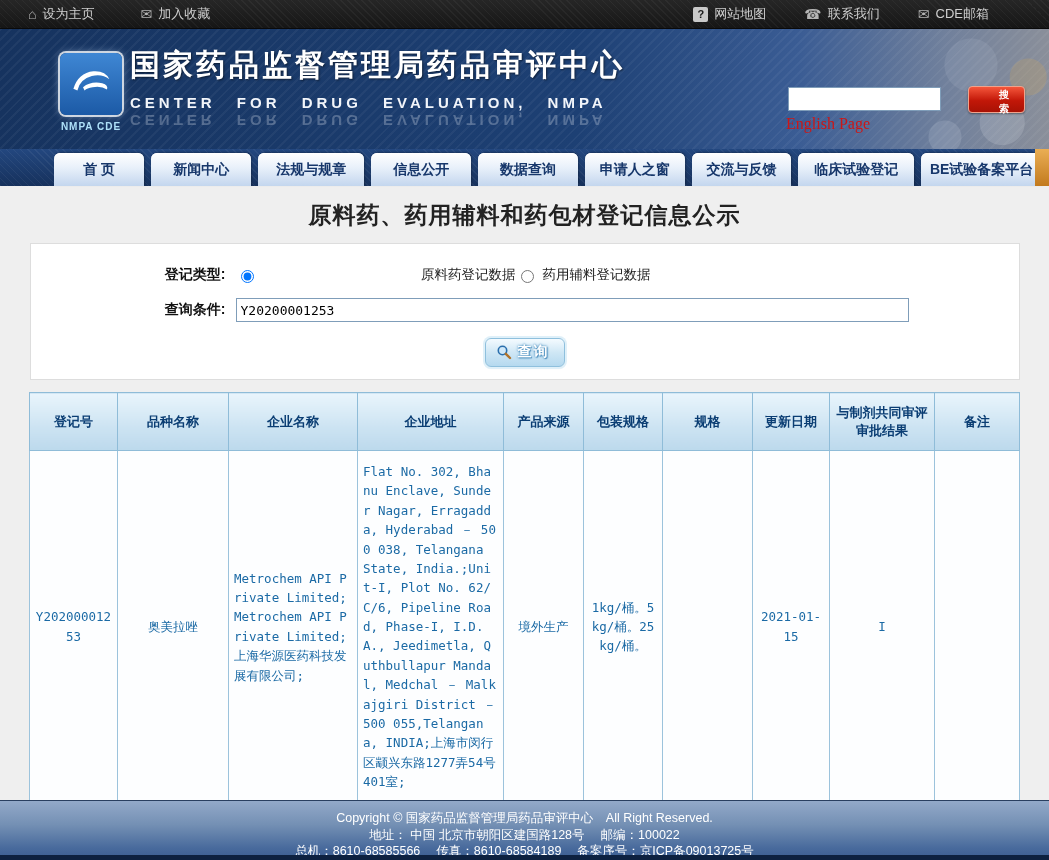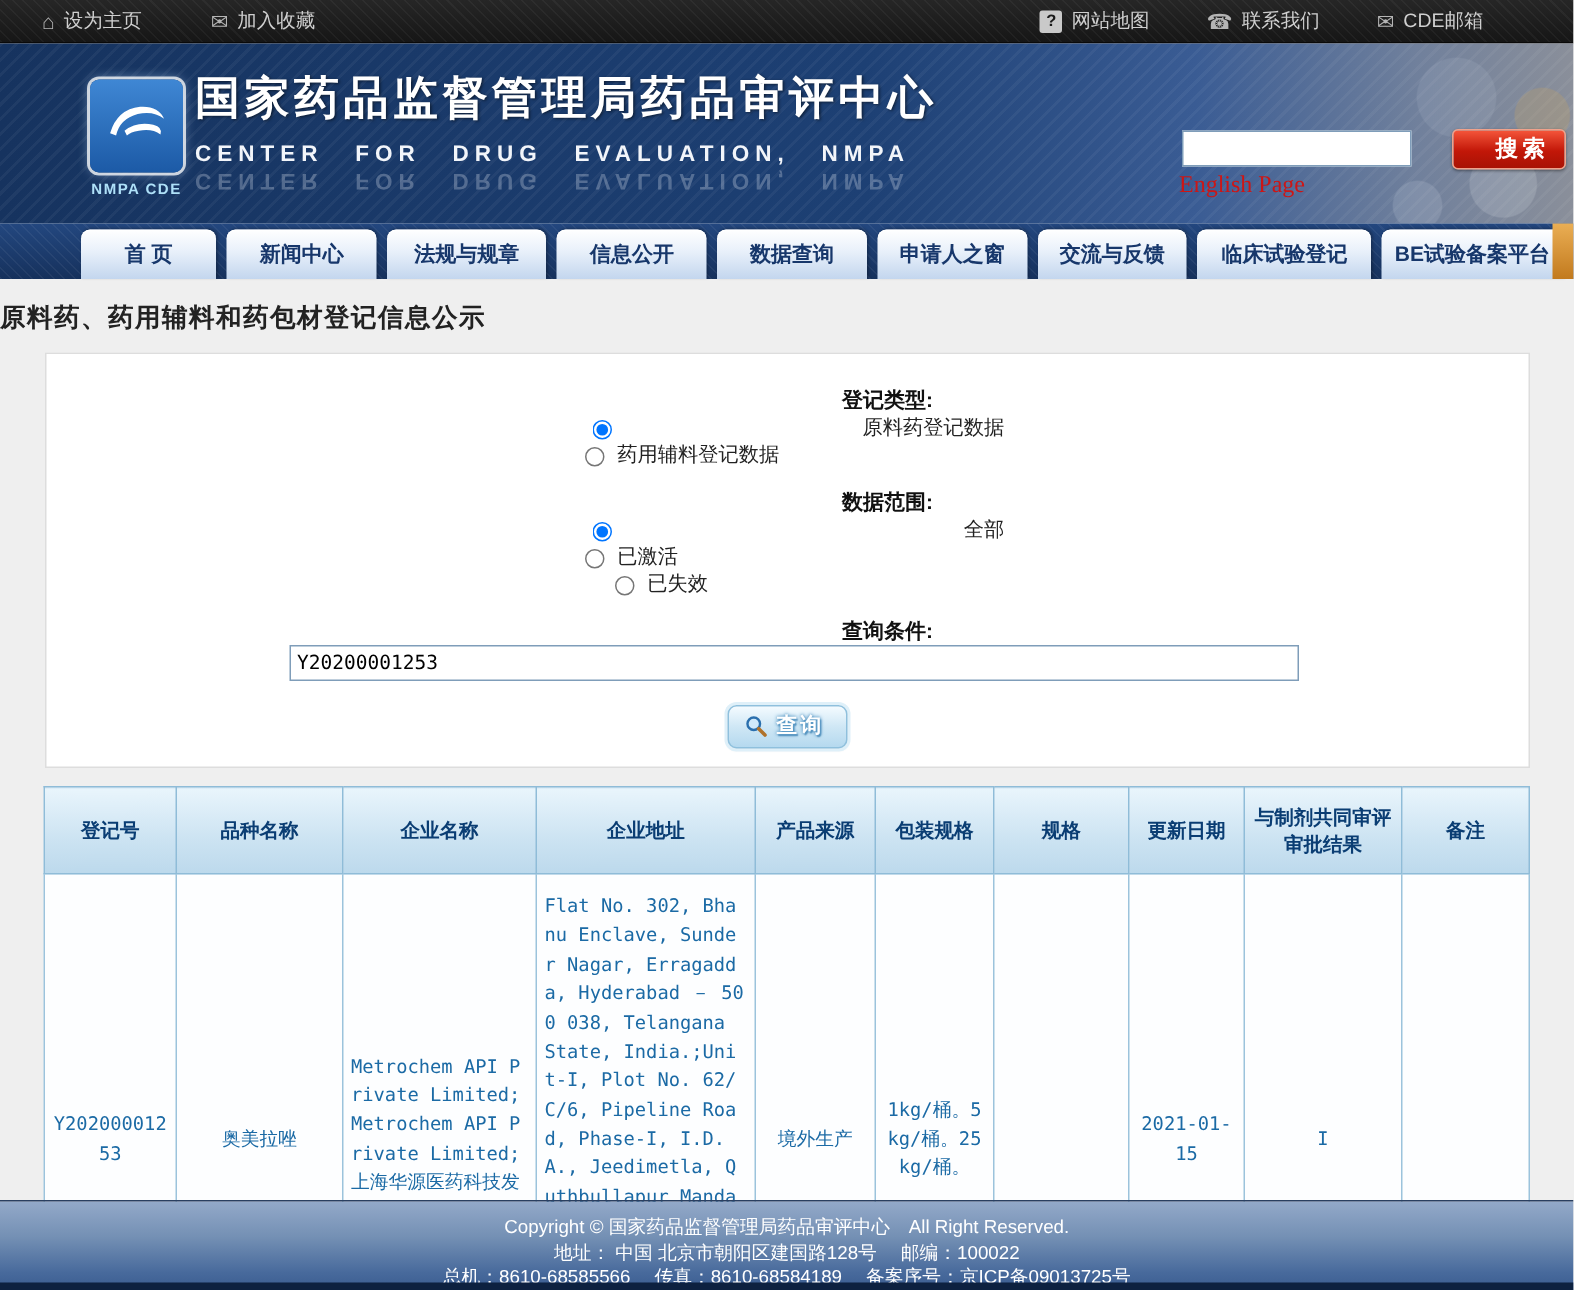--- a/index.html
+++ b/index.html
@@ -51,23 +51,23 @@
   .sub-title{font-size:15px;font-weight:bold;letter-spacing:4px;word-spacing:13px;margin-top:8px;color:#f2f5fa;}
   .sub-title-reflect{
     font-size:15px;font-weight:bold;letter-spacing:4px;word-spacing:13px;color:#cdd6e4;
     transform:scaleY(-1);opacity:.32;margin-top:1px;
   }
   .search-input{
     position:absolute;left:788px;top:58px;width:153px;height:24px;
     border:1px solid #7f9db9;background:#fff;font-size:13px;padding:0 4px;box-sizing:border-box;
   }
   .search-btn{
-    position:absolute;left:968px;top:57px;width:76px;height:27px;
+    position:absolute;left:968px;top:57px;width:57px;height:27px;
     background:linear-gradient(#f4553a,#c21708 55%,#a81205);
-    border:1px solid #f0a28c;border-radius:4px;color:#fff;font-weight:bold;font-size:15px;
+    border:1px solid #f0a28c;border-radius:4px;color:#fff;font-weight:bold;font-size:10px;
     letter-spacing:3px;cursor:pointer;box-shadow:0 1px 2px rgba(0,0,0,.4);padding-left:24px;
   }
   .english-link{
     position:absolute;left:786px;top:86px;color:#cc1616;font-size:16px;
     font-family:"Liberation Serif","DejaVu Serif",serif;cursor:pointer;
   }
   
   .nav{
     height:37px;display:flex;align-items:flex-end;position:relative;
     background:
@@ -82,28 +82,28 @@
     display:flex;align-items:center;justify-content:center;
     box-shadow:inset 0 1px 0 #fff,1px -1px 2px rgba(0,0,0,.25);cursor:pointer;white-space:nowrap;
   }
   .t0{width:95px;margin-left:46px;} .t1{width:105px;} .t2{width:112px;} .t3{width:105px;} .t4{width:105px;}
   .t5{width:105px;} .t6{width:105px;} .t7{width:122px;} .t8{width:127px;}
   .nav-orange{position:absolute;right:0;top:0;width:14px;height:37px;
     background:linear-gradient(#eaae54,#c27a1e);}
   
   .main{background:#efefef;height:615px;box-sizing:border-box;padding-top:1px;}
   .page-title{
-    text-align:left;font-size:17px;font-weight:bold;color:#222;
+    text-align:center;font-size:23px;font-weight:bold;color:#222;
     margin:13px 0 12px 0;letter-spacing:1px;
   }
   .form-box{
     width:990px;margin:0 auto;background:#fff;border:1px solid #ddd;
     padding:14px 0 12px 0;box-sizing:border-box;
   }
-  .form-row{display:flex;align-items:center;margin:8px 0 14px 0;font-size:14px;flex-direction:column;}
+  .form-row{display:flex;align-items:center;margin:8px 0 14px 0;font-size:14px;}
   .form-label{width:195px;text-align:right;font-weight:bold;color:#111;white-space:nowrap;}
   .opt{display:flex;align-items:center;gap:6px;font-size:13.5px;color:#222;}
   .opt-col1{width:280px;margin-left:10px;justify-content:space-between;}
   .opt-col2{width:280px;}
   .opt-col3{width:240px;}
   .query-input{
     width:663px;height:22px;margin-left:10px;border:1px solid #7f9db9;
     font-size:13px;padding:0 4px;font-family:"DejaVu Sans Mono",monospace;
   }
   .btn-row{text-align:center;margin-top:16px;}
@@ -223,35 +223,20 @@
   <div class="form-box">
     <div class="form-row">
       <span class="form-label">登记类型:</span>
       <label class="opt opt-col1">
         <input type="radio" name="regtype" checked="" style="">
         <span>原料药登记数据</span>
       </label>
       <label class="opt opt-col2">
         <input type="radio" name="regtype" style="">
         <span>药用辅料登记数据</span>
-      </label>
-    </div>
-    <div class="form-row">
-      <span class="form-label">数据范围:</span>
-      <label class="opt opt-col1">
-        <input type="radio" name="scope" checked="" style="">
-        <span>全部</span>
-      </label>
-      <label class="opt opt-col2">
-        <input type="radio" name="scope" style="">
-        <span>已激活</span>
-      </label>
-      <label class="opt opt-col3">
-        <input type="radio" name="scope" style="">
-        <span>已失效</span>
       </label>
     </div>
     <div class="form-row">
       <span class="form-label">查询条件:</span>
       <input class="query-input" type="text" value="Y20200001253" style="">
     </div>
     <div class="btn-row">
       <button class="query-btn">
         <svg width="16" height="16" viewBox="0 0 16 16">
           <circle cx="6.5" cy="6.5" r="4.2" fill="#cfe9fa" stroke="#2a6fad" stroke-width="1.6"></circle>

